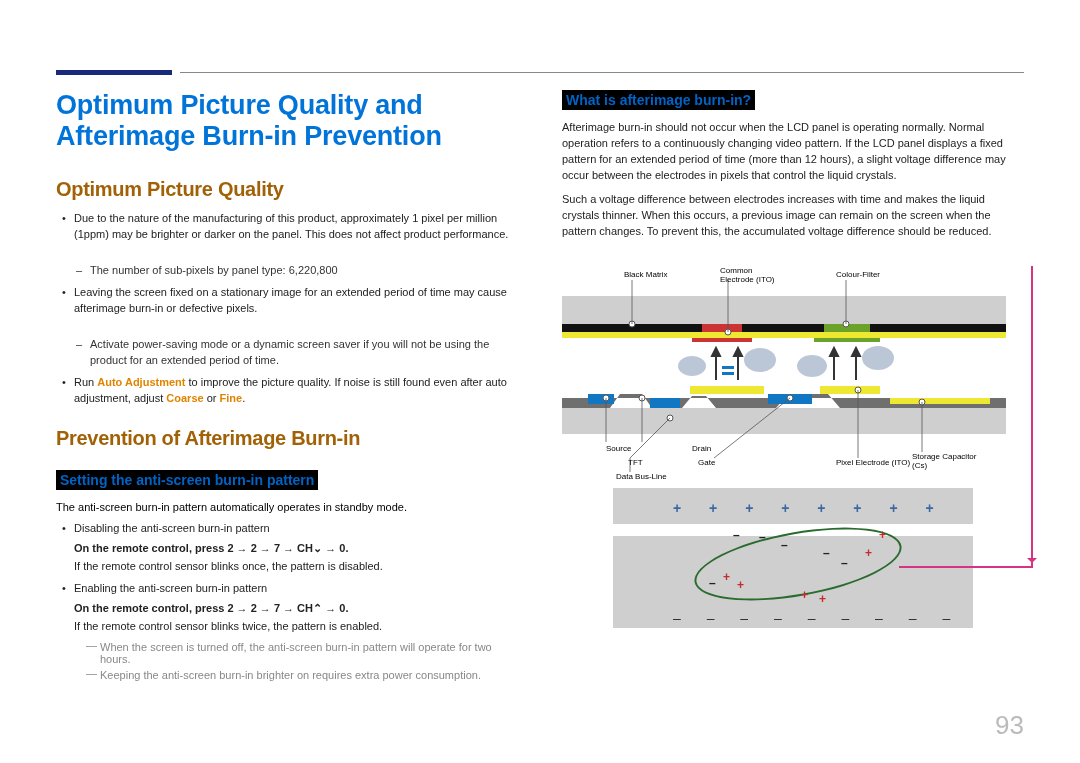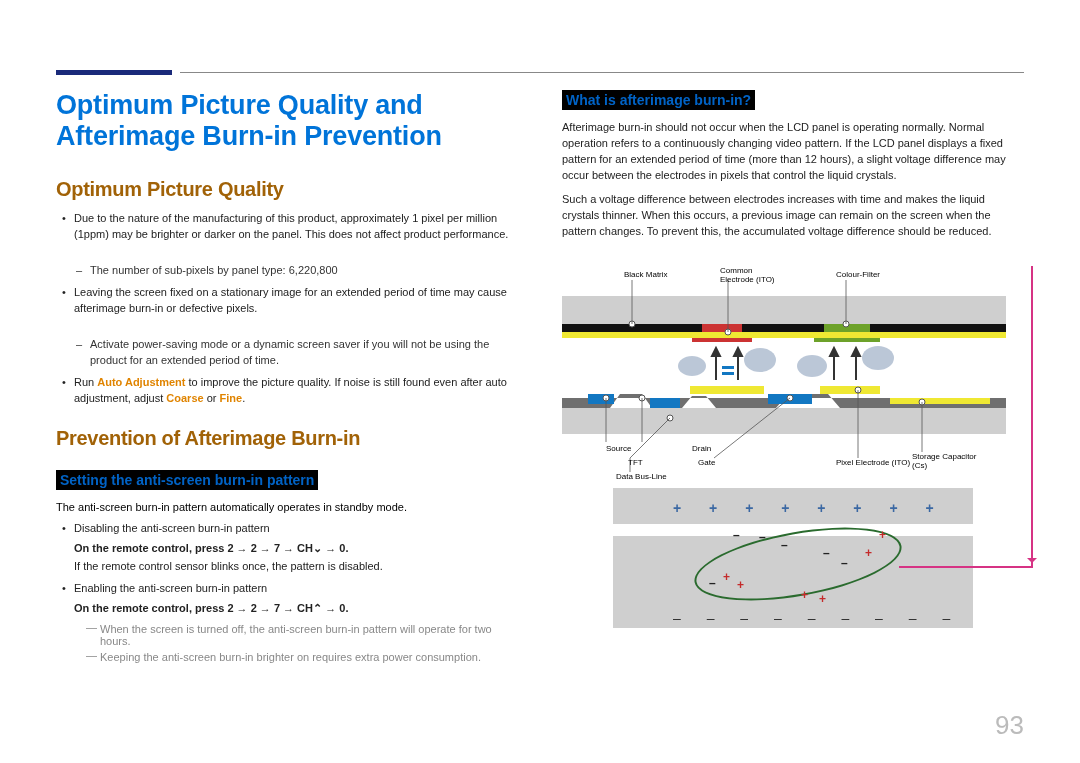--- a/index.html
+++ b/index.html
@@ -199,20 +199,21 @@
 
     <ul class="bullets">
       <li>
         <span>Disabling the anti-screen burn-in pattern</span>
         <div class="bold" style="margin-top:4px;">On the remote control, press 2 → 2 → 7 → CH⌄ → 0.</div>
         <div style="margin-top:2px;">If the remote control sensor blinks once, the pattern is disabled.</div>
       </li>
       <li>
         <span>Enabling the anti-screen burn-in pattern</span>
         <div class="bold" style="margin-top:4px;">On the remote control, press 2 → 2 → 7 → CH⌃ → 0.</div>
+        <div style="margin-top:2px;">If the remote control sensor blinks twice, the pattern is enabled.</div>
       </li>
     </ul>
 
     <div class="dash-note">When the screen is turned off, the anti-screen burn-in pattern will operate for two hours.</div>
     <div class="dash-note">Keeping the anti-screen burn-in brighter on requires extra power consumption.</div>
   </div>
 
   <div class="col-right">
     <div class="h3" style="margin-top:0">What is afterimage burn-in?</div>
     <div class="p-body">Afterimage burn-in should not occur when the LCD panel is operating normally. Normal operation refers to a continuously changing video pattern. If the LCD panel displays a fixed pattern for an extended period of time (more than 12 hours), a slight voltage difference may occur between the electrodes in pixels that control the liquid crystals.</div>

